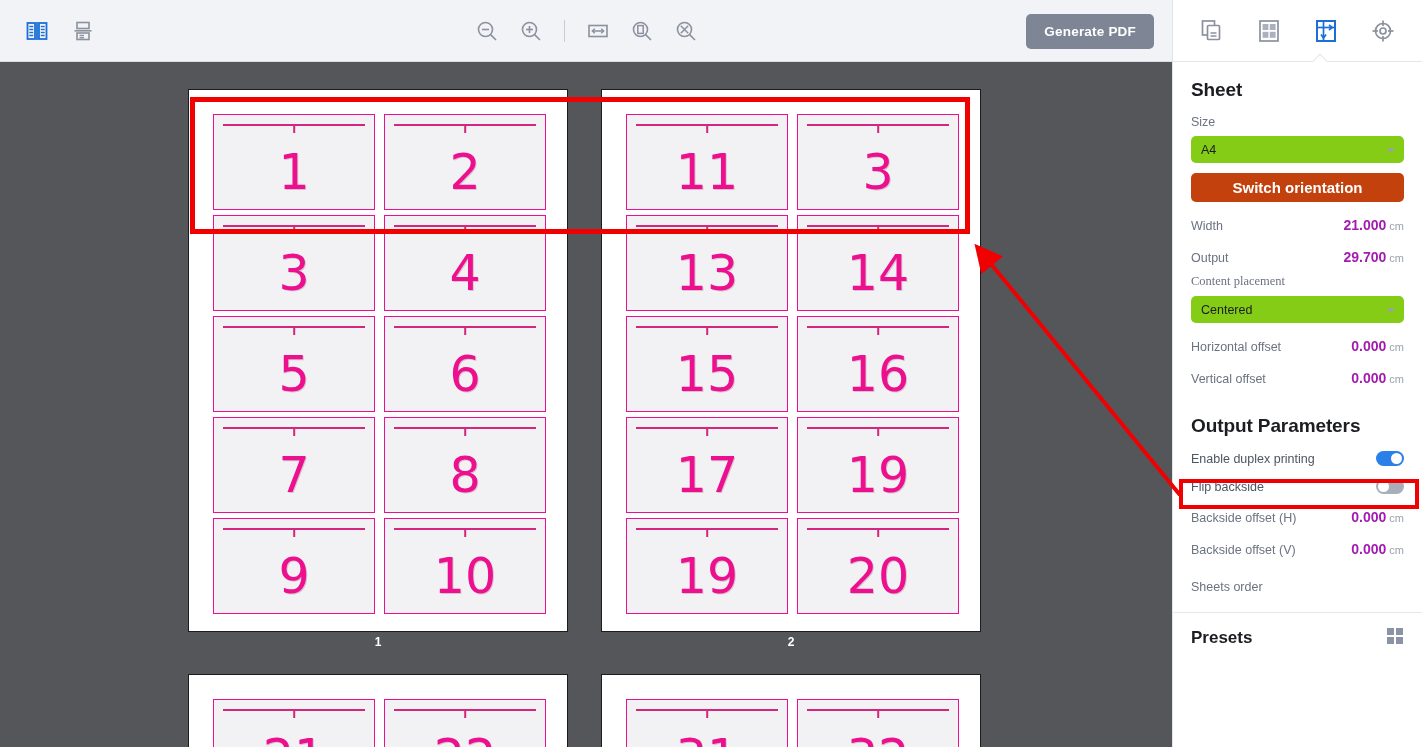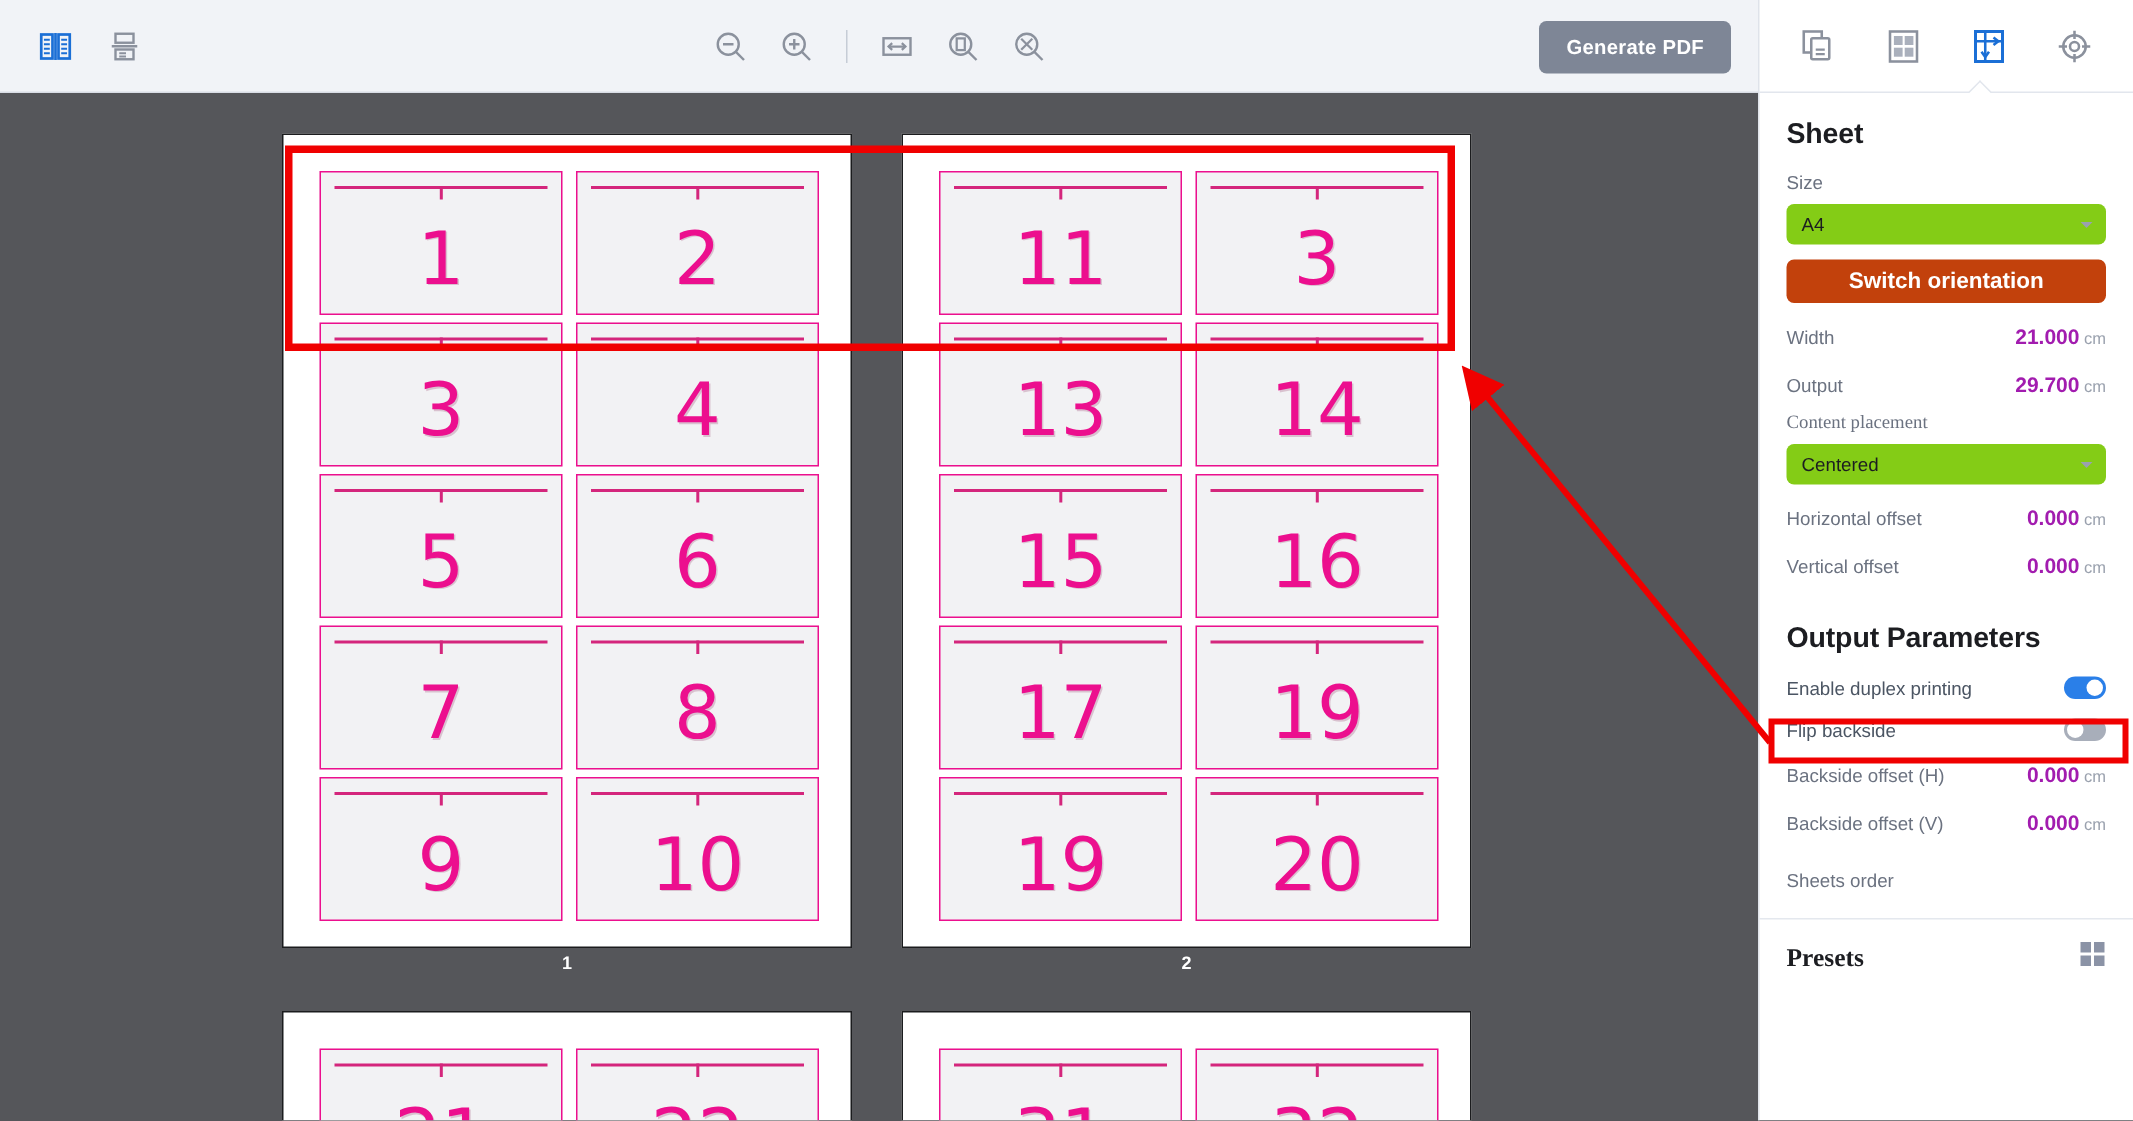--- a/index.html
+++ b/index.html
@@ -151,21 +151,20 @@
   .tgl .knob {
     position: absolute; top: 2px; width: 11px; height: 11px;
     border-radius: 50%; background: #fff;
   }
   .tgl.on .knob { right: 2px; }
   .tgl.off .knob { left: 2px; }
   .hr { height: 1px; background: #e4e8ee; margin: 18px -18px 0 -18px; }
   .presets-row {
     display: flex; align-items: center; justify-content: space-between;
     margin-top: 14px;
-    font-family: Liberation Serif, serif;
   }
   .presets-title { font-size: 17px; font-weight: bold; color: #1c1d21; }
 
   
   .anno { position: absolute; pointer-events: none; }
   .anno-box-pages {
     left: 190px; top: 97px; width: 780px; height: 137px;
     border: 5px solid #f00000;
   }
   .anno-box-duplex {

